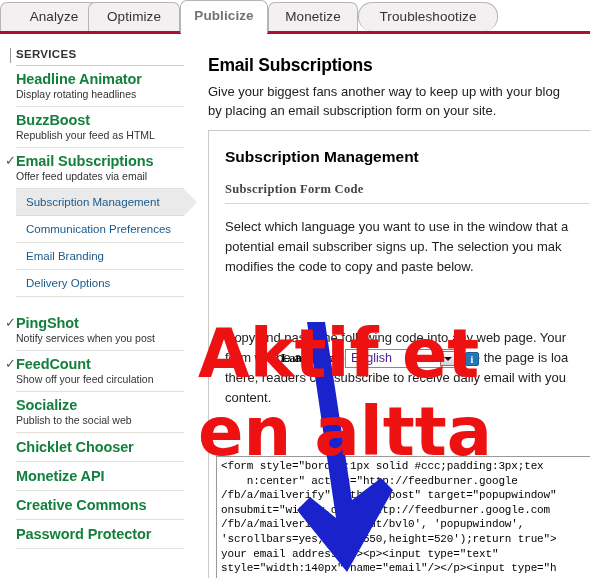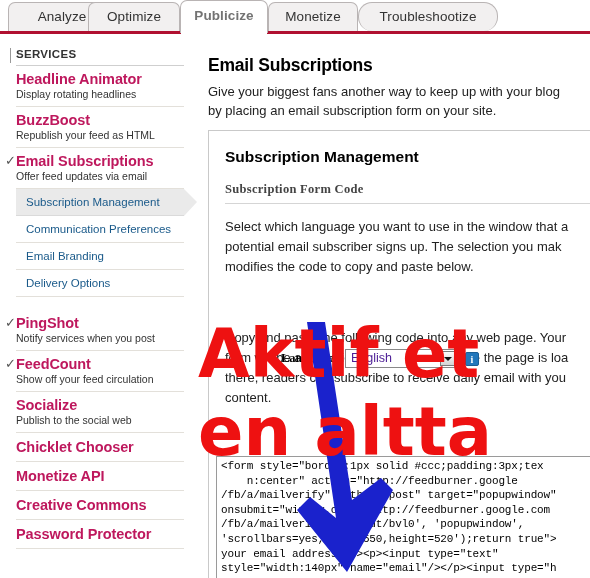--- a/index.html
+++ b/index.html
@@ -99,21 +99,21 @@
   .svc .chk {
     position: absolute;
     left: -11px; top: 6px;
     font-size: 13px;
     color: #555555;
     line-height: 14px;
   }
   .svc-title {
     font-size: 14.5px;
     font-weight: bold;
-    color: #be185d;
+    color: #15803d;
     line-height: 16px;
     letter-spacing: -0.1px;
   }
   .svc-sub {
     font-size: 10.5px;
     color: #333333;
     line-height: 13px;
     padding-top: 1px;
   }
   .svc.nosub .svc-title { line-height: 18px; }
@@ -291,21 +291,21 @@
   #anno1 { left: 198px; top: 320px; }
   #anno2 { left: 198px; top: 398px; }
 </style>
 </head>
 <body>
 
 <div id="root">
 
   <div id="tabbar">
     <div id="tabline"></div>
-    <div class="tab" style="left:8px;width:108px;text-align:center;">Analyze</div>
+    <div class="tab" style="left:0;width:108px;text-align:center;">Analyze</div>
     <div class="tab" style="left:88px;width:92px;">Optimize</div>
     <div class="tab active" style="left:180px;width:88px;">Publicize</div>
     <div id="tabline-gap" style="left:181px;width:86px;"></div>
     <div class="tab" style="left:268px;width:90px;">Monetize</div>
     <div class="tab" style="left:358px;width:140px;border-radius:14px;">Troubleshootize</div>
   </div>
 
   <div id="sidebar">
     <div id="services-head">
       <span class="bar"></span>

